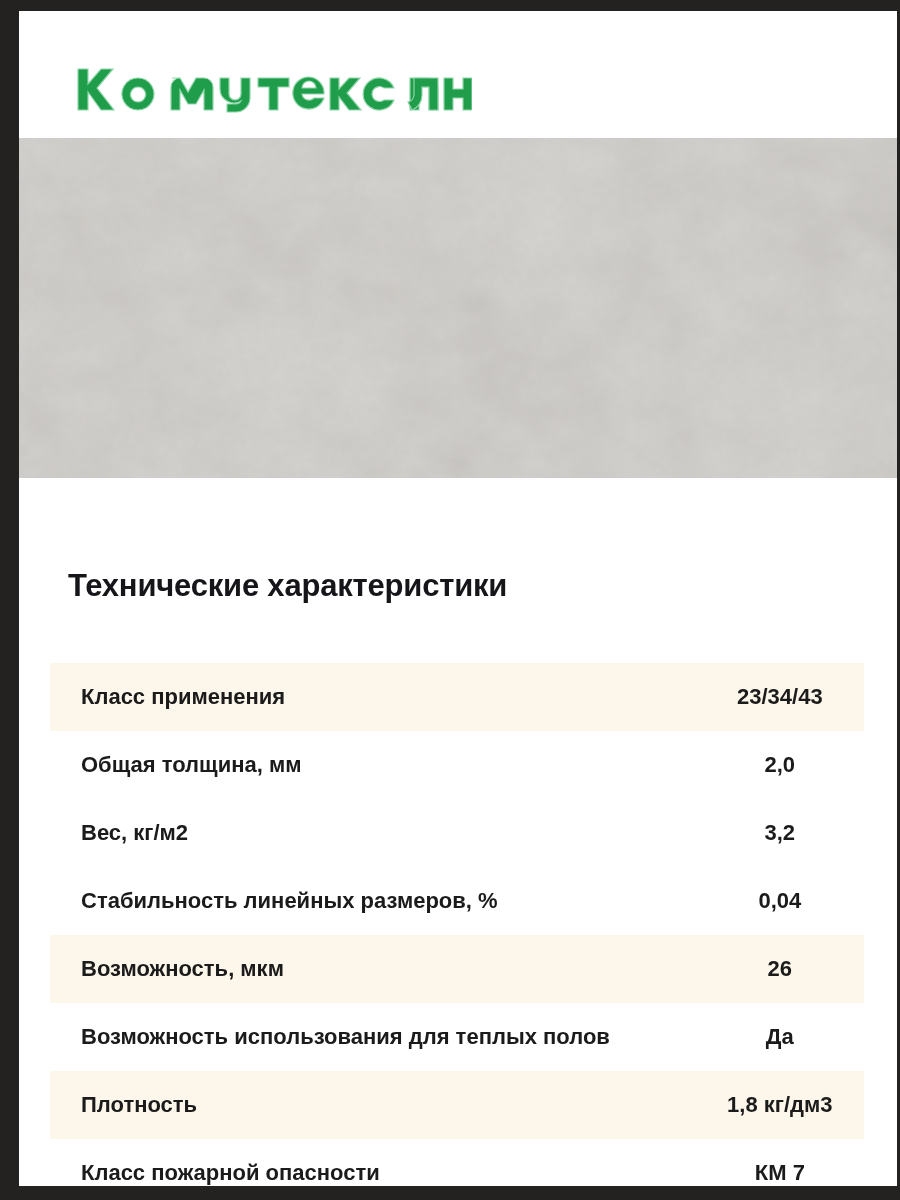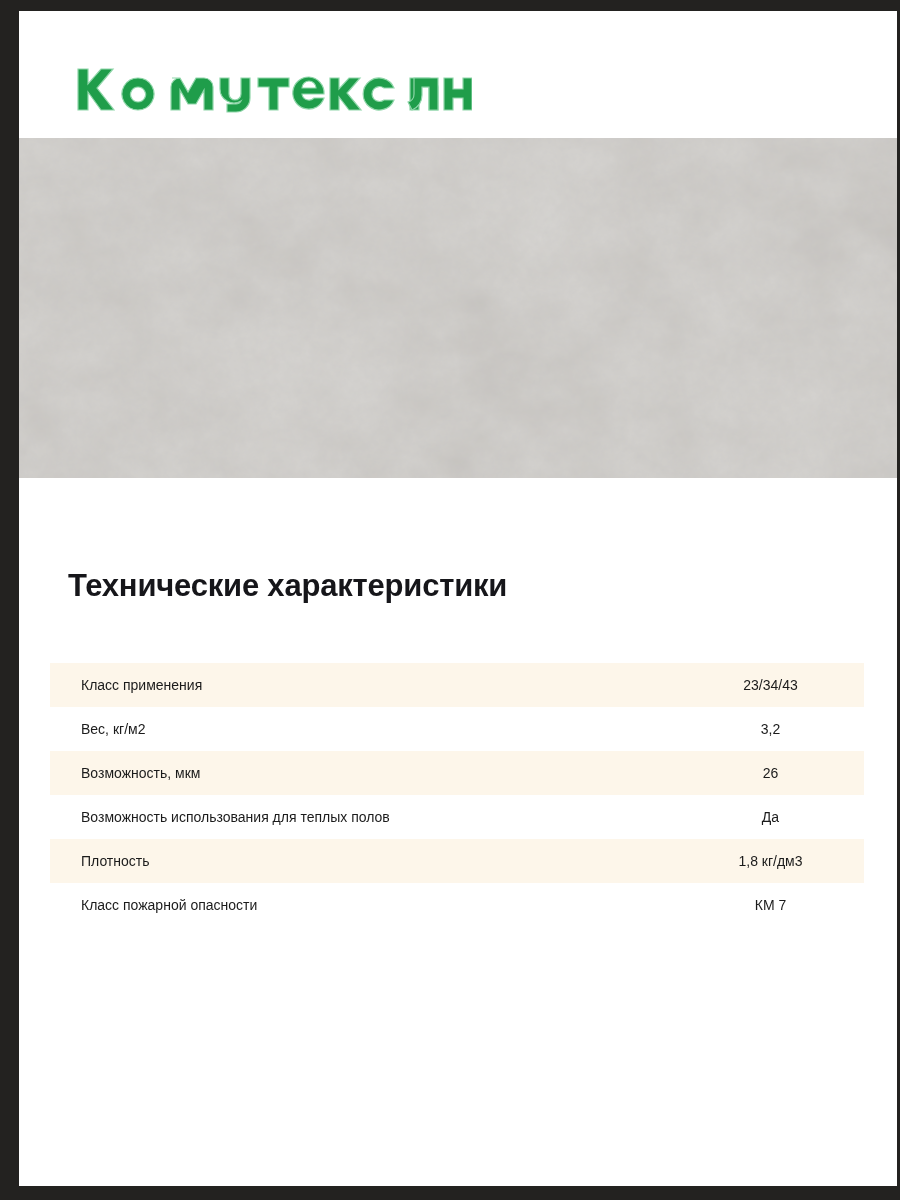--- a/index.html
+++ b/index.html
@@ -96,24 +96,24 @@
     height: 36px;
   }
   .spec-row.alt {
     background: #fdf6ea;
   }
   .spec-row.plain {
     background: #ffffff;
   }
   .spec-label,
   .spec-value {
-    font-size: 14px;
+    font-size: 22px;
     color: #1b1b1b;
-    font-weight: normal;
-    padding: 4px;
+    font-weight: bold;
+    padding: 16px;
     vertical-align: middle;
     white-space: nowrap;
     line-height: 36px;
   }
   .spec-label {
     padding-left: 31px;
     text-align: left;
   }
   .spec-value {
     padding-right: 22px;
@@ -217,22 +217,30 @@
     <div class="spec-block">
       <h2 class="spec-title">Технические характеристики</h2>
 
       <table class="spec-table">
         <tbody>
           <tr class="spec-row alt">
             <td class="spec-label">Класс применения</td>
             <td class="spec-value">23/34/43</td>
           </tr>
           <tr class="spec-row plain">
+            <td class="spec-label">Общая толщина, мм</td>
+            <td class="spec-value">2,0</td>
+          </tr>
+          <tr class="spec-row plain">
             <td class="spec-label">Вес, кг/м2</td>
             <td class="spec-value">3,2</td>
+          </tr>
+          <tr class="spec-row plain">
+            <td class="spec-label">Стабильность линейных размеров, %</td>
+            <td class="spec-value">0,04</td>
           </tr>
           <tr class="spec-row alt">
             <td class="spec-label">Возможность, мкм</td>
             <td class="spec-value">26</td>
           </tr>
           <tr class="spec-row plain">
             <td class="spec-label">Возможность использования для теплых полов</td>
             <td class="spec-value">Да</td>
           </tr>
           <tr class="spec-row alt">

